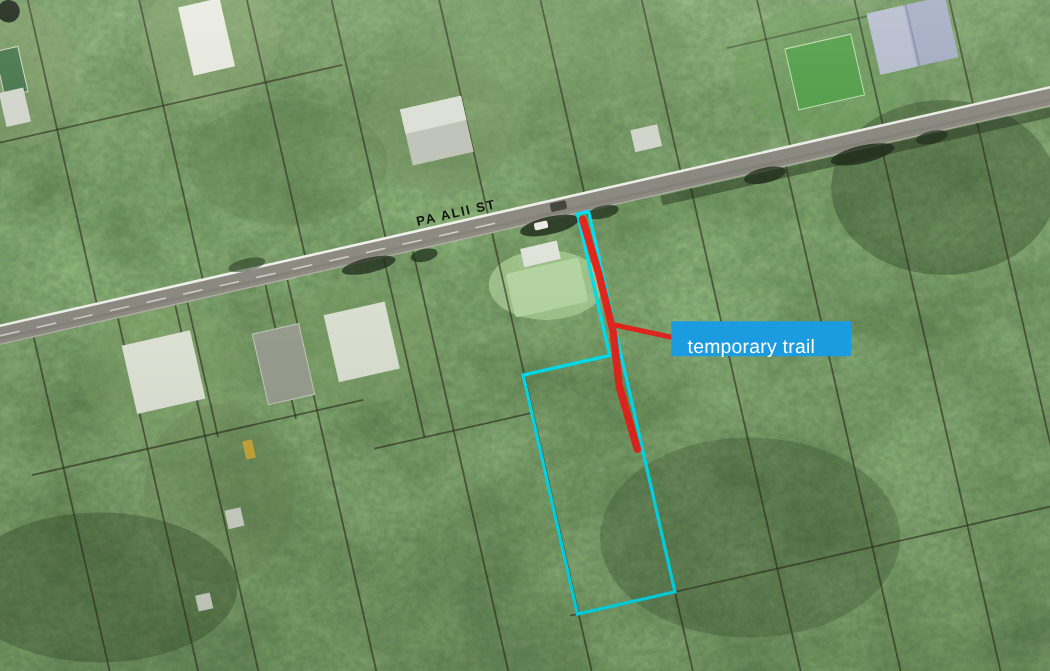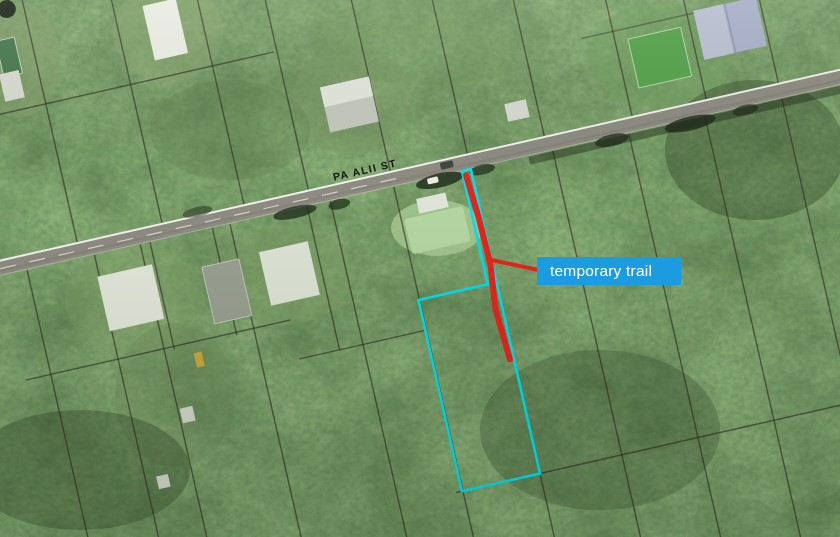--- a/index.html
+++ b/index.html
@@ -3,21 +3,21 @@
 <meta charset="utf-8">
 <style>
   html,body{margin:0;padding:0;background:#fff;}
   .stage{
     position:relative;width:840px;height:537px;overflow:hidden;
     font-family:"Liberation Sans",sans-serif;
   }
   .stage svg{position:absolute;left:0;top:0;}
   .callout{
     position:absolute;left:537px;top:257px;width:144px;height:28px;
-    background:#1b9be0;color:#ffffff;display:flex;align-items:center;
+    background:#1b9be0;color:#ffffff;display:flex;align-items:flex-end;
     box-sizing:border-box;padding-left:13px;font-size:15.5px;line-height:1;
     letter-spacing:0.2px;
   }
   .road-label{
     font-family:"Liberation Sans",sans-serif;
     font-size:10.5px;font-weight:bold;letter-spacing:1.3px;fill:#14140e;
   }
 </style>
 </head>
 <body>

